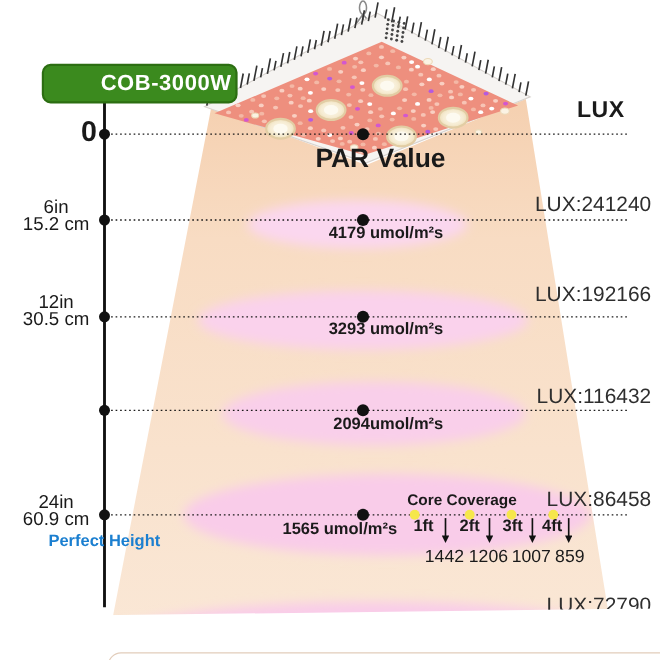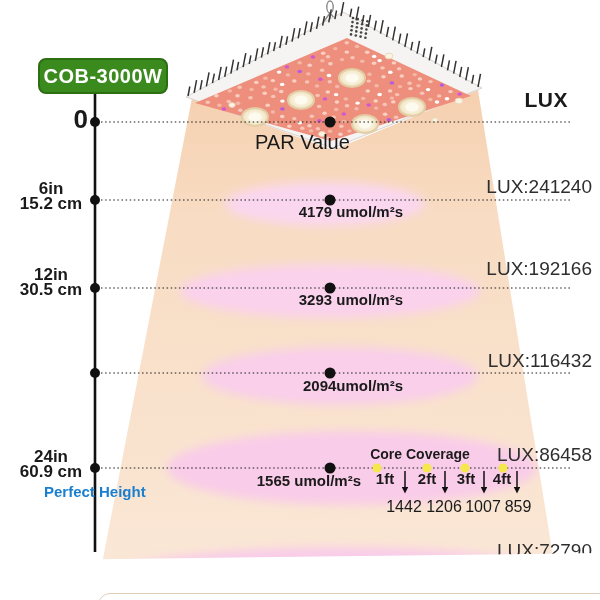--- a/index.html
+++ b/index.html
@@ -6,27 +6,27 @@
   #stage{
     position:relative;width:600px;height:600px;overflow:hidden;background:#fff;
     font-family:"Liberation Sans",sans-serif;color:#1a1a1a;
   }
   #gfx{position:absolute;left:0;top:0;z-index:1;}
   .txt{position:absolute;white-space:nowrap;z-index:3;}
   .badge{
     left:38px;top:58px;width:126px;height:32px;
     background:#3b8a1e;border:2px solid #2c6e12;border-radius:8px;
     color:#fff;font-size:20px;font-weight:700;
-    display:flex;align-items:center;justify-content:center;letter-spacing:0.5px;
+    display:flex;align-items:center;justify-content:center;letter-spacing:0.5px;padding-left:48px;
   }
   .zero{left:38px;top:104px;width:50px;text-align:right;font-size:26px;font-weight:700;}
-  .hlabel{left:10px;width:82px;text-align:center;font-size:17px;font-weight:700;line-height:15px;}
+  .hlabel{left:10px;width:82px;text-align:center;font-size:17px;font-weight:400;line-height:15px;}
   .hlabel span{display:block;}
   .perfect{left:18px;top:483px;width:92px;text-align:center;font-size:15px;font-weight:700;color:#1b7fd0;margin-left:26px;}
-  .parlabel{left:255px;top:131px;width:150px;text-align:left;font-size:20px;font-weight:400;}
+  .parlabel{left:255px;top:131px;width:150px;text-align:right;font-size:24px;font-weight:700;}
   .parval{width:145px;text-align:right;font-size:15px;font-weight:600;}
   .luxhead{left:480px;top:88px;width:88px;text-align:right;font-size:21px;font-weight:700;letter-spacing:0.5px;}
   .luxval{left:458px;width:134px;text-align:right;font-size:19px;font-weight:400;color:#2e2e2e;}
   .cctitle{left:352px;top:446px;width:136px;text-align:center;font-size:14px;font-weight:700;}
   .ftlabel{top:470px;width:30px;text-align:center;font-size:15px;font-weight:700;}
   .ccval{top:498px;text-align:center;font-size:16px;font-weight:400;}
   .bottom-mask{
     position:absolute;left:0;top:553px;width:600px;height:47px;background:#fff;z-index:5;
     clip-path:polygon(0 16%,100% 0,100% 100%,0 100%);
   }

